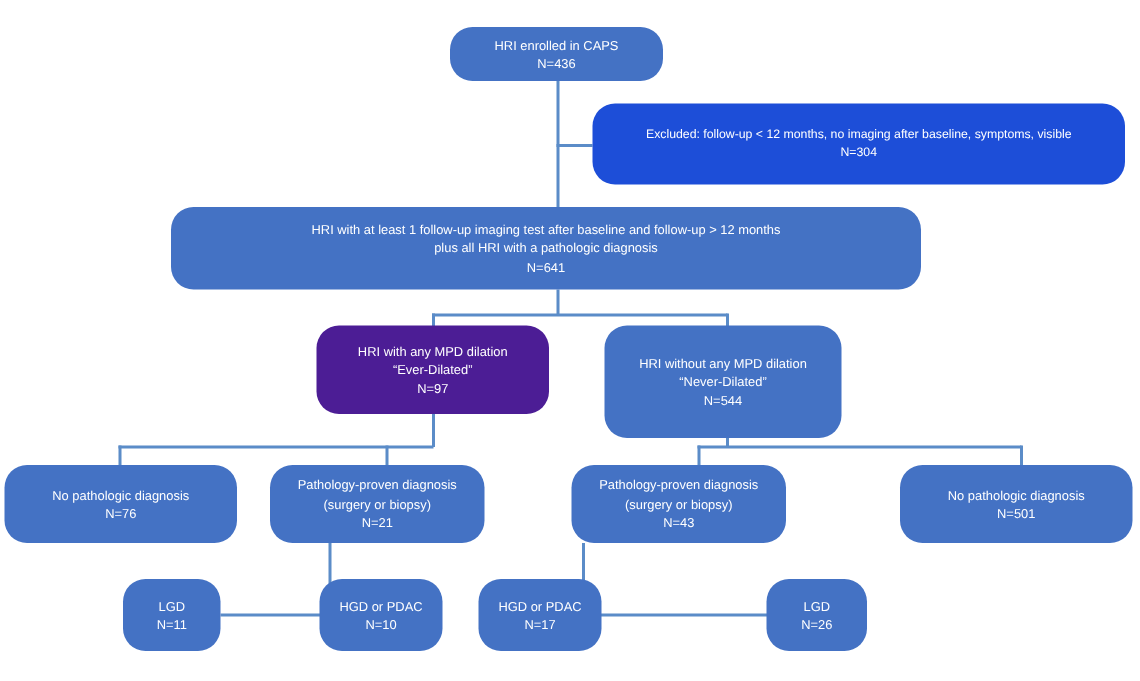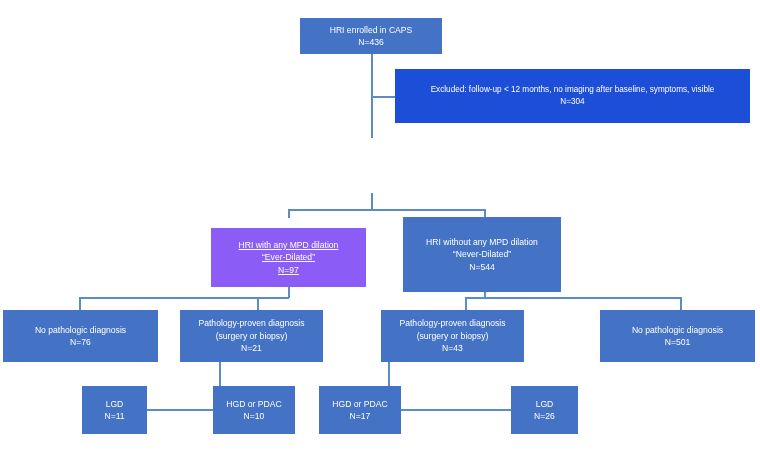--- a/index.html
+++ b/index.html
@@ -24,20 +24,21 @@
     color: #ffffff;
     display: flex;
     flex-direction: column;
     align-items: center;
     justify-content: center;
     text-align: center;
     box-sizing: border-box;
     padding: 3px 22px;
     line-height: 1.45;
     z-index: 2;
+    border-radius: 15px;
   }
   .node .ln {
     display: block;
     white-space: nowrap;
   }
   .fs-small { font-size: 8.2px; }
   .fs-mid   { font-size: 8.6px; }
 
   .conn {
     position: absolute;
@@ -87,22 +88,27 @@
   <div class="node fs-mid" style="left: 300px; top: 18px; width: 142px; height: 36px; background: rgb(68, 114, 196); color: rgb(255, 255, 255);">
     <span class="ln">HRI enrolled in CAPS</span>
     <span class="ln">N=436</span>
   </div>
 
   <div class="node fs-small" style="left: 395px; top: 69px; width: 355px; height: 54px; background: #1d4ed8; color: rgb(255, 255, 255);">
     <span class="ln">Excluded: follow-up &lt; 12 months, no imaging after baseline, symptoms, visible</span>
     <span class="ln">N=304</span>
   </div>
 
+  <div class="node fs-mid" style="left: 114px; top: 138px; width: 500px; height: 55px; background: rgb(68, 114, 196); color: rgb(255, 255, 255);">
+    <span class="ln">HRI with at least 1 follow-up imaging test after baseline and follow-up &gt; 12 months</span>
+    <span class="ln">plus all HRI with a pathologic diagnosis</span>
+    <span class="ln">N=641</span>
+  </div>
 
-  <div class="node fs-mid" style="left: 211px; top: 228px; width: 155px; height: 59px; background: #8b5cf6; color: rgb(255, 255, 255); text-decoration: underline;">
+  <div class="node fs-mid" style="left: 211px; top: 217px; width: 155px; height: 59px; background: #4c1d95; color: rgb(255, 255, 255);">
     <span class="ln">HRI with any MPD dilation</span>
     <span class="ln">“Ever-Dilated”</span>
     <span class="ln">N=97</span>
   </div>
 
   <div class="node fs-mid" style="left: 403px; top: 217px; width: 158px; height: 75px; background: rgb(68, 114, 196); color: rgb(255, 255, 255);">
     <span class="ln">HRI without any MPD dilation</span>
     <span class="ln">“Never-Dilated”</span>
     <span class="ln">N=544</span>
   </div>

